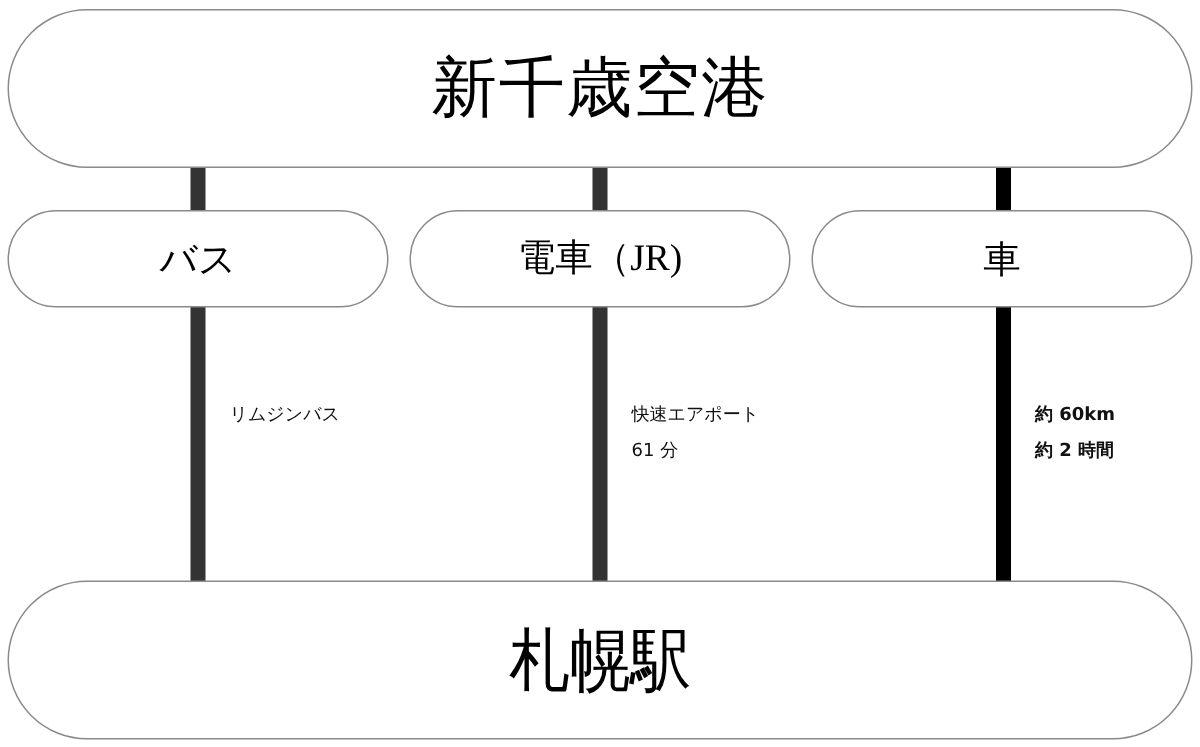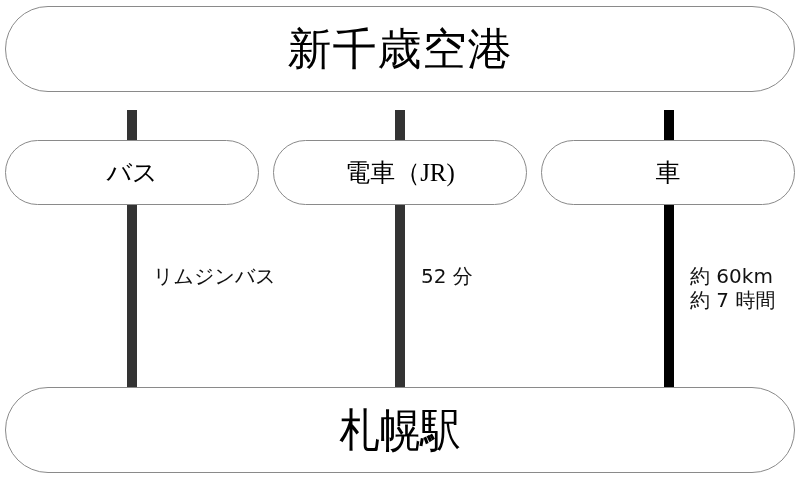--- a/index.html
+++ b/index.html
@@ -21,21 +21,21 @@
       background: #ffffff;
       border: 1.5px solid #8a8a8a;
       display: flex;
       align-items: center;
       justify-content: center;
       z-index: 2;
     }
     .pill-big {
       left: 5px;
       width: 790px;
-      height: 86px;
+      height: 106px;
       border-radius: 53px;
     }
     .pill-top { top: 6px; }
     .pill-bottom { top: 387px; }
     .pill-small {
       top: 140px;
       height: 65px;
       border-radius: 32.5px;
     }
     .pill-bus   { left: 5px;   width: 254px; }
@@ -66,28 +66,28 @@
     }
     .bar-upper { top: 110px; height: 32px; }
     .bar-lower { top: 203px; height: 186px; }
     .bar-bus   { left: 127px; }
     .bar-train { left: 395px; }
     .bar-car   { left: 664px; }
 
     .desc {
       position: absolute;
       top: 264px;
-      font-size: 20px;
+      font-size: 12px;
       line-height: 24px;
       white-space: nowrap;
       color: #111111;
     }
     .desc-bus   { left: 153px; }
     .desc-train { left: 421px; }
-    .desc-car   { left: 690px; }
+    .desc-car   { left: 690px; font-weight: bold; }
     .desc-line { display: block; }
   </style>
 </head>
 <body>
 
 <div class="pill pill-big pill-top" style="border-color: rgb(138, 138, 138);">
   <span class="title-text">新千歳空港</span>
 </div>
 
 <div class="bar bar-upper bar-bus" style="background: rgb(51, 51, 51);"></div>
@@ -105,22 +105,23 @@
 </div>
 
 <div class="bar bar-lower bar-bus" style="background: rgb(51, 51, 51);"></div>
 <div class="bar bar-lower bar-train" style="background: rgb(51, 51, 51);"></div>
 <div class="bar bar-lower bar-car" style="background: rgb(0, 0, 0);"></div>
 
 <div class="desc desc-bus">
   <span class="desc-line">リムジンバス</span>
 </div>
 <div class="desc desc-train">
-  <span class="desc-line">52 分</span>
+  <span class="desc-line">快速エアポート</span>
+  <span class="desc-line">61 分</span>
 </div>
 <div class="desc desc-car">
   <span class="desc-line">約 60km</span>
-  <span class="desc-line">約 7 時間</span>
+  <span class="desc-line">約 2 時間</span>
 </div>
 
 <div class="pill pill-big pill-bottom" style="border-color: rgb(138, 138, 138); align-items: center;">
   <span class="title-text title-bottom">札幌駅</span>
 </div>
 
 </body></html>

